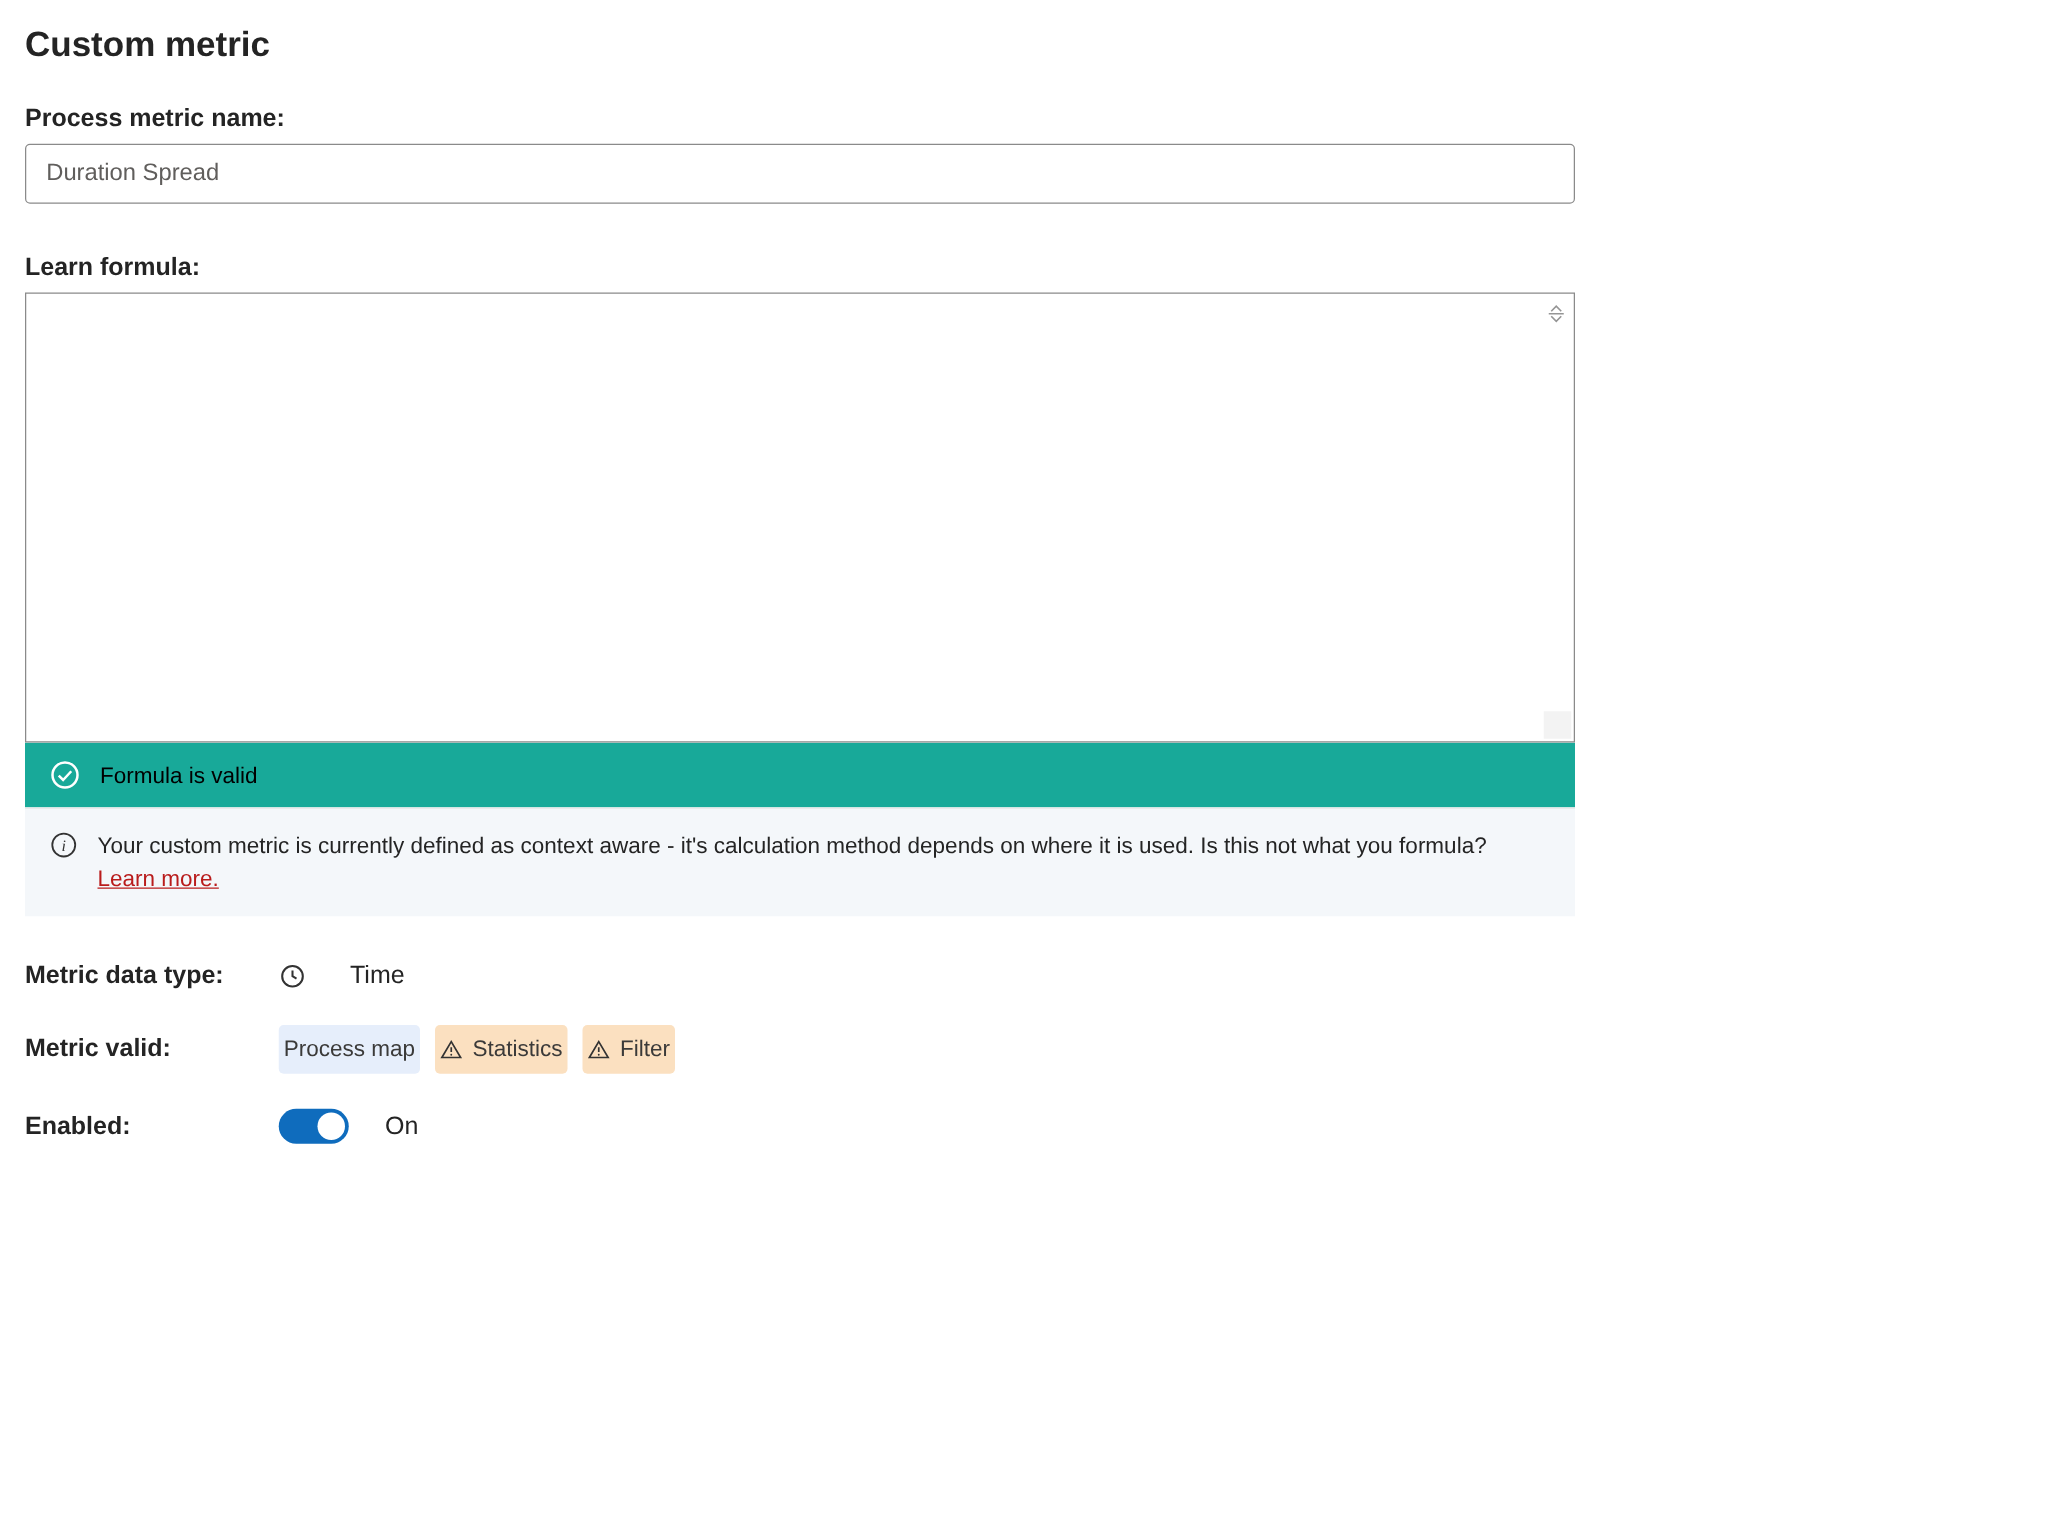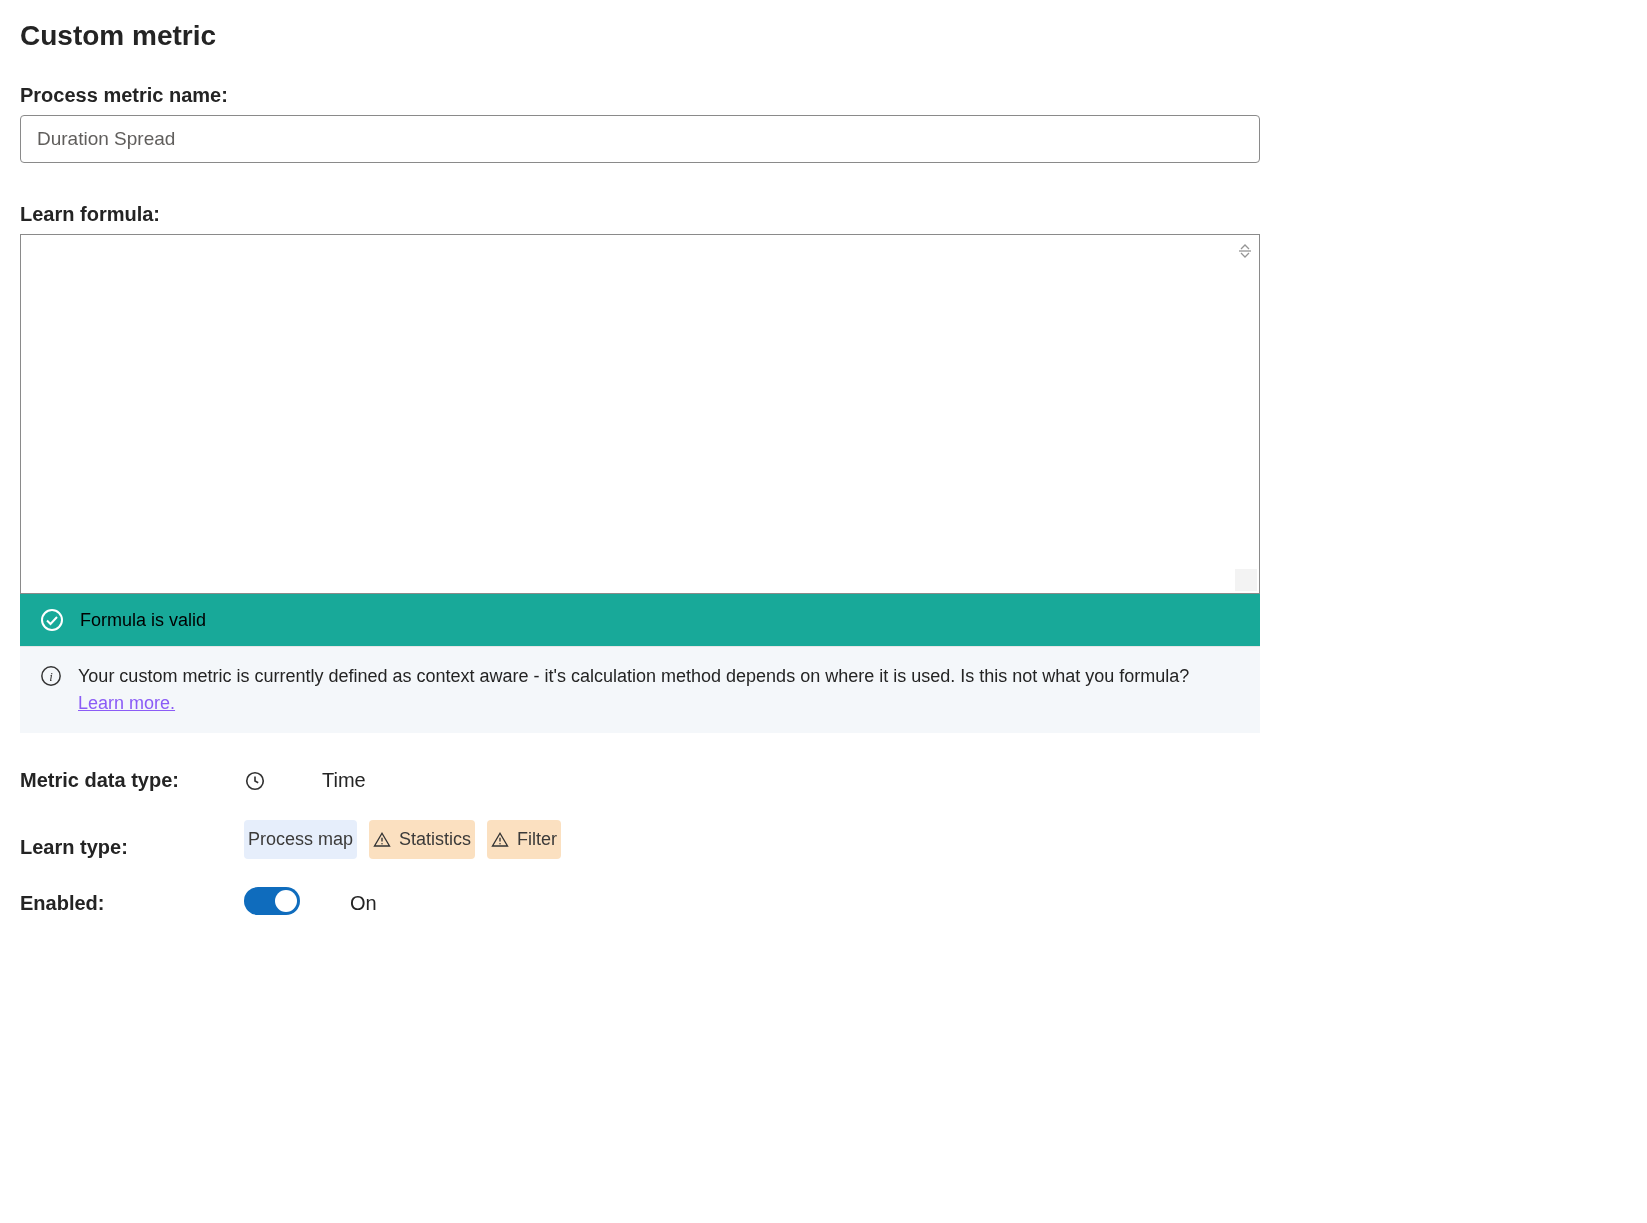--- a/index.html
+++ b/index.html
@@ -111,29 +111,29 @@
     .info-icon {
       width: 22px;
       height: 22px;
       flex-shrink: 0;
       margin-top: 2px;
     }
     .info-text {
       line-height: 1.5;
     }
     .learn-link {
-      color: #8b5cf6;
+      color: #b91c1c;
       text-decoration: underline;
       cursor: pointer;
     }
     .prop-row {
       display: flex;
-      align-items: flex-end;
+      align-items: center;
       margin-top: 36px;
-      gap: 36px;
+      gap: 15px;
     }
     .prop-row.tight {
       margin-top: 28px;
     }
     .prop-label {
       font-size: 20px;
       font-weight: 600;
       width: 188px;
       flex-shrink: 0;
     }
@@ -246,21 +246,21 @@
   <span class="clock-icon">
     <svg viewBox="0 0 24 24" fill="none" stroke="#333" stroke-width="1.8">
       <circle cx="12" cy="12" r="9"></circle>
       <path d="M12 7 V12 L15.5 14"></path>
     </svg>
   </span>
   <span class="prop-value">Time</span>
 </div>
 
 <div class="prop-row tight">
-  <span class="prop-label">Learn type:</span>
+  <span class="prop-label">Metric valid:</span>
   <div class="chips" id="chips">
       <span class="chip chip-blue">
         <span>Process map</span>
       </span>
       <span class="chip chip-orange">
         <span class="warn-icon"><svg viewBox="0 0 24 24" fill="none" stroke="#333" stroke-width="1.8">
             <path d="M12 3 L22 20 H2 Z"></path>
             <line x1="12" y1="9" x2="12" y2="14"></line>
             <circle cx="12" cy="17" r="1" fill="#333" stroke="none"></circle>
           </svg></span>

